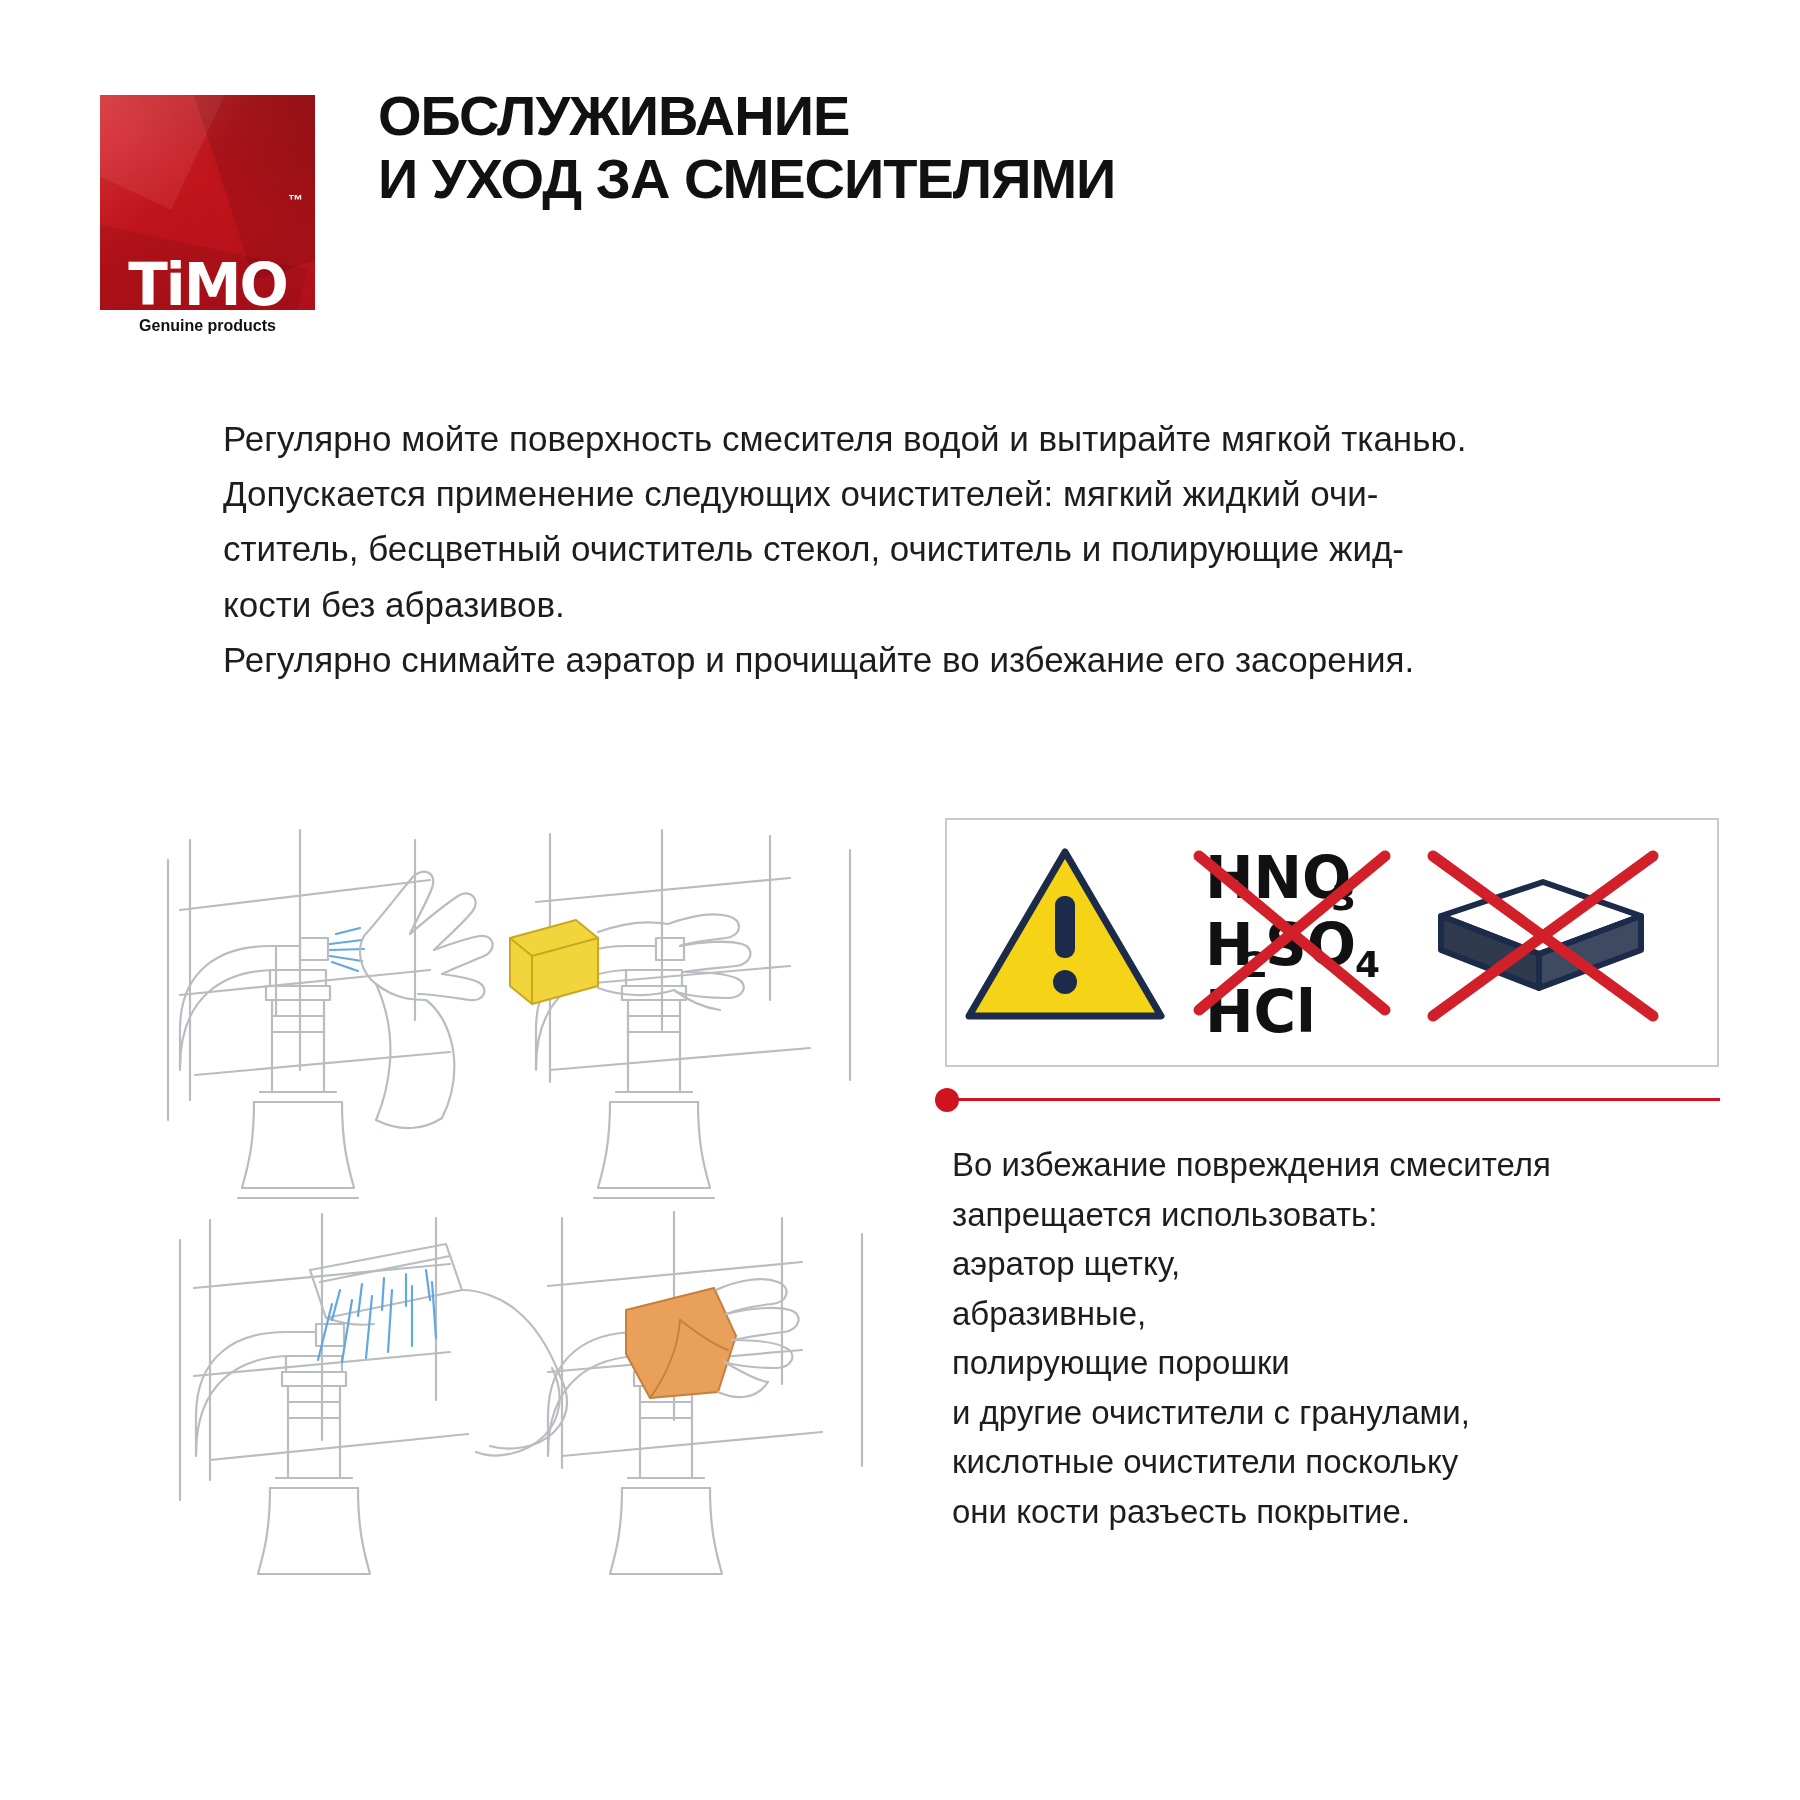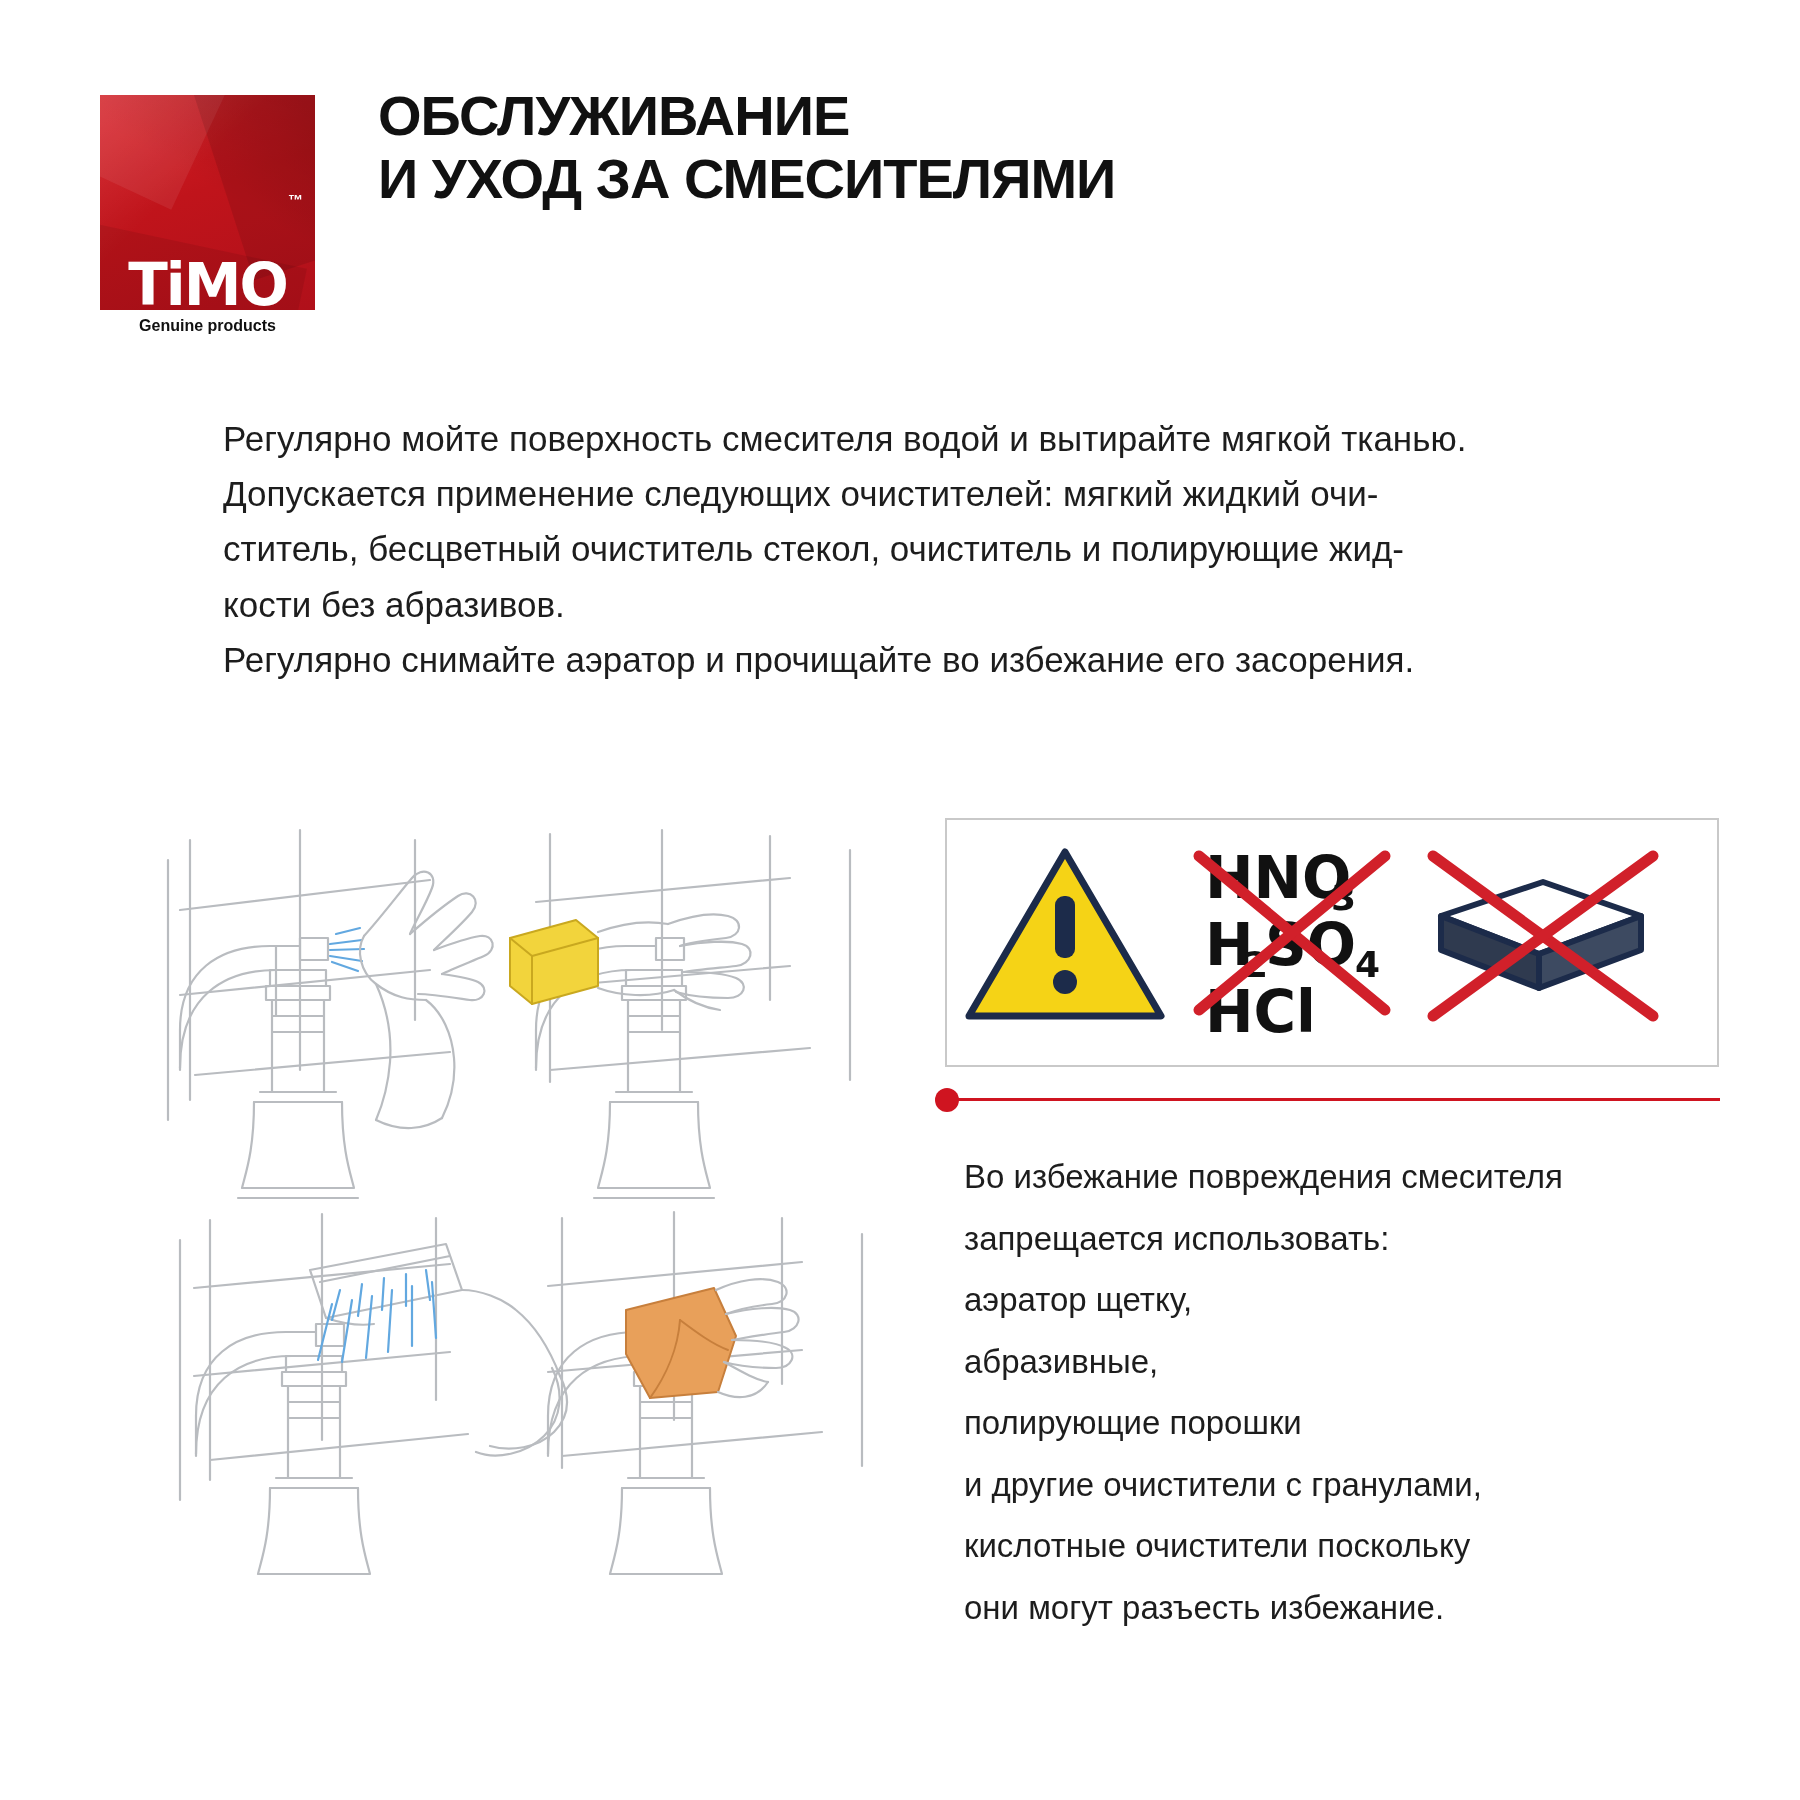--- a/index.html
+++ b/index.html
@@ -78,21 +78,21 @@
   }
   .rule .line{
     position:absolute;left:22px;top:10px;width:763px;height:3px;background:#cf1420;
   }
 
   
   .notes{
     position:absolute;left:952px;top:1140px;width:790px;
     font-size:33px;line-height:1.50;color:#1d1d1d;
   }
-  .notes p{margin:12px;white-space:nowrap;}
+  .notes p{margin:0;white-space:nowrap;}
 </style>
 </head>
 <body>
 
 <div class="page">
 
   <div class="header">
 
     <div class="logo">
       <div class="logo-facets">
@@ -349,16 +349,16 @@
   </div>
 
   <div class="notes">
     <p>Во избежание повреждения смесителя</p>
     <p>запрещается использовать:</p>
     <p>аэратор щетку,</p>
     <p>абразивные,</p>
     <p>полирующие порошки</p>
     <p>и другие очистители с гранулами,</p>
     <p>кислотные очистители поскольку</p>
-    <p>они могут разъесть избежание.</p>
+    <p>они кости разъесть покрытие.</p>
   </div>
 
 </div>
 
 </body></html>

